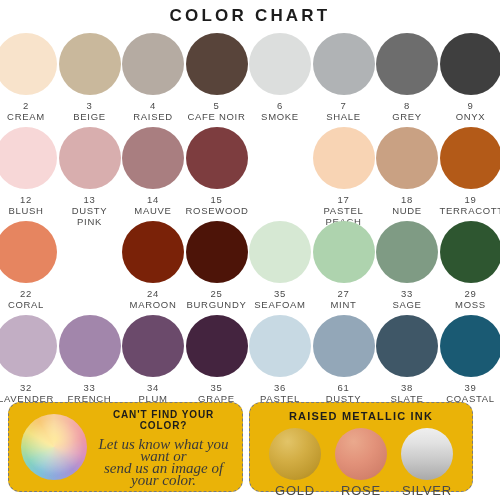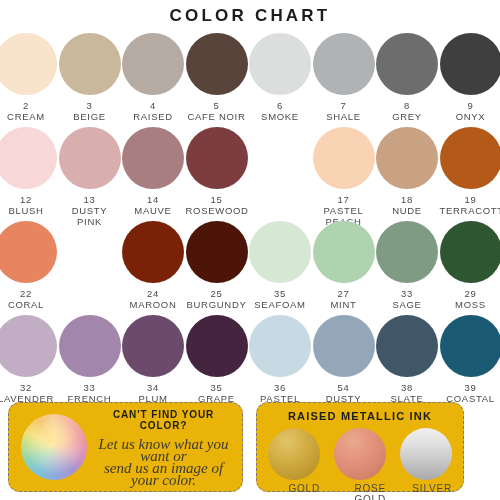--- a/index.html
+++ b/index.html
@@ -85,23 +85,23 @@
   }
   .panel-custom {
     left: 8px;
     top: 402px;
     width: 235px;
     height: 90px;
     display: flex;
     align-items: center;
   }
   .panel-metallic {
-    left: 256px;
+    left: 249px;
     top: 402px;
-    width: 208px;
+    width: 224px;
     height: 90px;
   }
 
   .color-wheel {
     width: 66px;
     height: 66px;
     border-radius: 50%;
     margin-left: 12px;
     flex: 0 0 auto;
     position: relative;
@@ -166,24 +166,23 @@
   }
   .metallic-cell { width: 52px; text-align: center; }
   .metallic-dot {
     width: 52px;
     height: 52px;
     border-radius: 50%;
     display: block;
   }
   .metallic-name {
     margin-top: 3px;
-    font-size: 10px;
+    font-size: 13px;
     letter-spacing: 0.8px;
     color: #4a4a4a;
-    text-align: right;
   }
   .dot-gold {
     background:
       radial-gradient(circle at 36% 26%, #e2c468 0%, #d3ae45 38%, #c09a2f 72%, #a8841f 100%);
   }
   .dot-rosegold {
     background:
       radial-gradient(circle at 36% 26%, #eaa98d 0%, #e2927a 42%, #d4826c 74%, #c07460 100%);
   }
   .dot-silver {
@@ -337,21 +336,21 @@
           <div class="swatch-name">GRAPE</div>
         </div>
         <div class="swatch-cell" style="left: 249px;">
           <span class="swatch-dot" style="background: rgb(199, 217, 227);"></span>
           <div class="swatch-num">36</div>
           <div class="swatch-name">PASTEL
 BLUE</div>
         </div>
         <div class="swatch-cell" style="left: 312.5px;">
           <span class="swatch-dot" style="background: rgb(147, 167, 184);"></span>
-          <div class="swatch-num">54</div>
+          <div class="swatch-num">61</div>
           <div class="swatch-name">DUSTY
 BLUE</div>
         </div>
         <div class="swatch-cell" style="left: 376px;">
           <span class="swatch-dot" style="background: rgb(63, 87, 103);"></span>
           <div class="swatch-num">38</div>
           <div class="swatch-name">SLATE</div>
         </div>
         <div class="swatch-cell" style="left: 439.5px;">
           <span class="swatch-dot" style="background: rgb(26, 90, 115);"></span>

